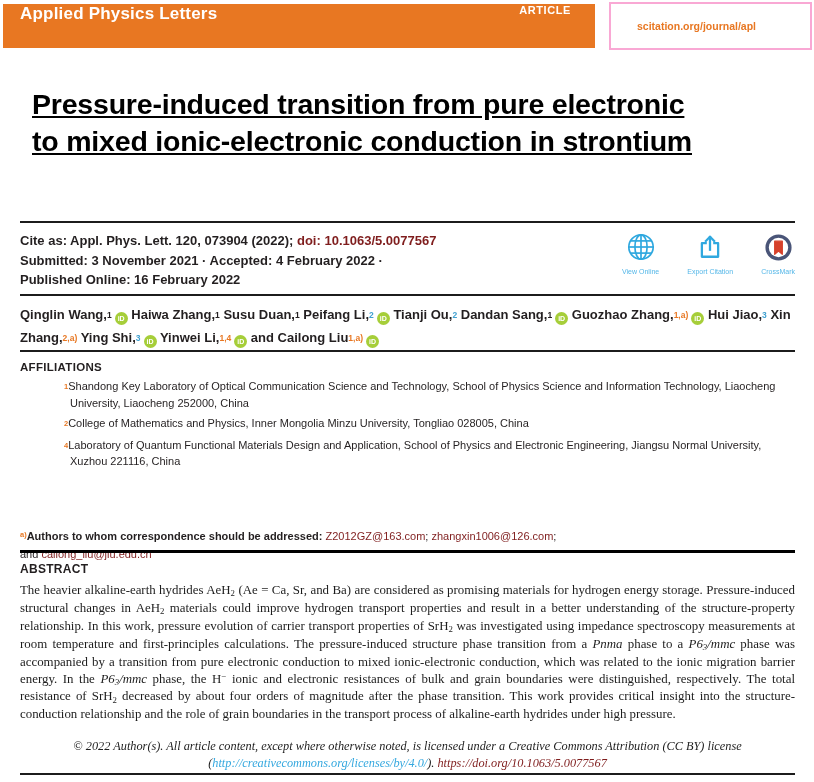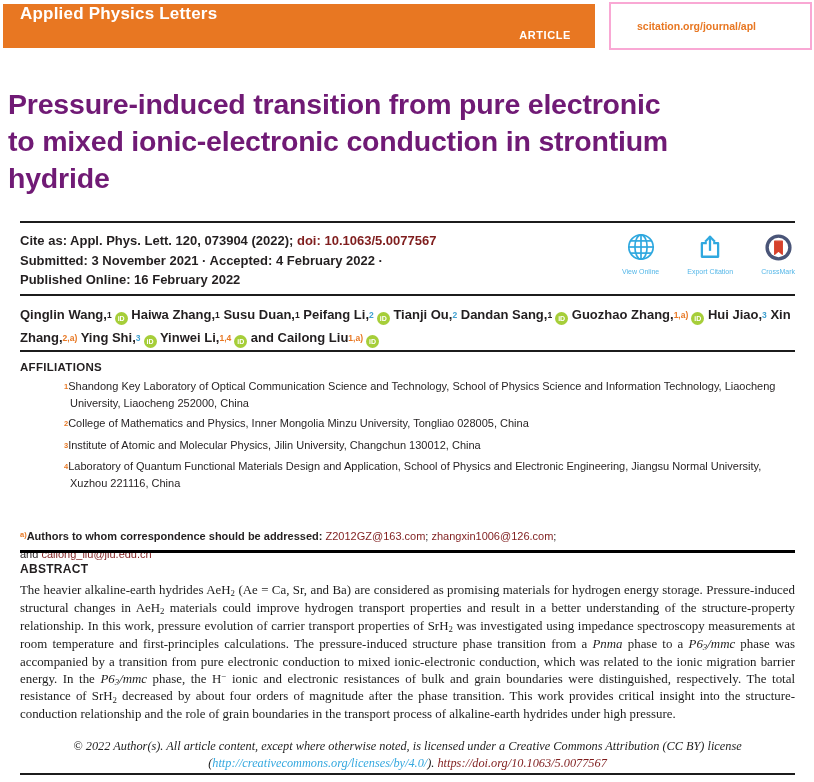--- a/index.html
+++ b/index.html
@@ -8,30 +8,30 @@
     position:relative; width:814px; height:782px; background:#ffffff;
     font-family:"Liberation Sans", sans-serif; color:#231F20; overflow:hidden;
   }
   
   .topbar {
     position:absolute; left:3px; top:4px; width:592px; height:44px;
     background:#E87722; display:flex; align-items:flex-start; justify-content:space-between;
     padding:0 24px 0 17px;
   }
   .journal-title { color:#fff; font-size:17px; font-weight:700; letter-spacing:.2px; }
-  .article-badge { color:#fff; font-size:11px; font-weight:700; letter-spacing:.6px;margin-top:25px; }
+  .article-badge { color:#fff; font-size:11px; font-weight:700; letter-spacing:.6px; }
   .sitebox {
     position:absolute; left:609px; top:2px; width:203px; height:48px;
     border:2px solid #f9a8d4; background:#fff; display:flex; align-items:center; padding-left:26px;
   }
   .sitelink { color:#E87722; font-size:10.5px; font-weight:700; }
   
   .paper-title {
-    position:absolute; left:8px; top:86px; width:760px;
-    font-size:28.5px; line-height:37px; font-weight:700; color:#701a75; letter-spacing:-.2px;
+    position:absolute; left:32px; top:86px; width:760px;
+    font-size:28.5px; line-height:37px; font-weight:700; color:#000000; letter-spacing:-.2px;text-decoration:underline;
   }
   
   .rule { position:absolute; left:20px; right:19px; background:#1c1c1c; }
   .rule-1 { top:221px; height:2px; }
   .rule-2 { top:294px; height:2px; }
   .rule-3 { top:350px; height:2px; }
   .rule-thick { top:550px; height:3px; background:#000; }
   .rule-bottom { top:773px; height:2px; }
   
   .cite { position:absolute; left:20px; top:231px; width:600px; font-size:13px; line-height:19.5px; font-weight:700; }
@@ -84,21 +84,21 @@
 <div class="page">
 
   <div class="topbar">
     <span class="journal-title">Applied Physics Letters</span>
     <span class="article-badge">ARTICLE</span>
   </div>
   <div class="sitebox">
     <span class="sitelink">scitation.org/journal/apl</span>
   </div>
 
-  <h1 class="paper-title"><span class="seg">Pressure-induced transition from pure electronic</span><br><span class="seg">to mixed ionic-electronic conduction in strontium</span><br><span class="seg">hydride</span></h1>
+  <h1 class="paper-title"><span class="seg">Pressure-induced transition from pure electronic</span><br><span class="seg">to mixed ionic-electronic conduction in strontium</span><br></h1>
 
   <div class="rule rule-1"></div>
 
   <div class="cite">
     <div><span class="seg">Cite as: Appl. Phys. Lett. </span><span class="seg bold">120</span><span class="seg">, 073904 (2022); </span><span class="seg link">doi: 10.1063/5.0077567</span></div>
     <div>Submitted: 3 November 2021 · Accepted: 4 February 2022 ·</div>
     <div>Published Online: 16 February 2022</div>
   </div>
 
   <div class="actions">
@@ -143,21 +143,20 @@
   <div class="rule rule-2"></div>
 
   <div class="authors"><span><span>Qinglin Wang,</span><span class="a-sup dark">1</span><span class="orcid">iD</span></span> <span><span>Haiwa Zhang,</span><span class="a-sup dark">1</span></span> <span><span>Susu Duan,</span><span class="a-sup dark">1</span></span> <span><span>Peifang Li,</span><span class="a-sup blue">2</span><span class="orcid">iD</span></span> <span><span>Tianji Ou,</span><span class="a-sup blue">2</span></span> <span><span>Dandan Sang,</span><span class="a-sup dark">1</span><span class="orcid">iD</span></span> <span><span>Guozhao Zhang,</span><span class="a-sup orange">1,a)</span><span class="orcid">iD</span></span> <span><span>Hui Jiao,</span><span class="a-sup blue">3</span></span> <span><span>Xin Zhang,</span><span class="a-sup orange">2,a)</span></span> <span><span>Ying Shi,</span><span class="a-sup blue">3</span><span class="orcid">iD</span></span> <span><span>Yinwei Li,</span><span class="a-sup orange">1,4</span><span class="orcid">iD</span></span> <span><span>and Cailong Liu</span><span class="a-sup orange">1,a)</span><span class="orcid">iD</span></span> </div>
 
   <div class="rule rule-3"></div>
 
   <div class="affil-heading">AFFILIATIONS</div>
   <div class="affils">
       <div class="affil-item"><span class="affil-sup">1</span>Shandong Key Laboratory of Optical Communication Science and Technology, School of Physics Science and Information Technology, Liaocheng University, Liaocheng 252000, China</div>
       <div class="affil-item"><span class="affil-sup">2</span>College of Mathematics and Physics, Inner Mongolia Minzu University, Tongliao 028005, China</div>
-      <div class="affil-item"><span class="affil-sup">3</span>Institute of Atomic and Molecular Physics, Jilin University, Changchun 130012, China</div>
       <div class="affil-item"><span class="affil-sup">4</span>Laboratory of Quantum Functional Materials Design and Application, School of Physics and Electronic Engineering, Jiangsu Normal University, Xuzhou 221116, China</div>
     </div>
 
   <div class="correspondence"><span class="seg sup sup-orange semibold">a)</span><span class="seg semibold">Authors to whom correspondence should be addressed: </span><span class="seg link">Z2012GZ@163.com</span><span class="seg">; </span><span class="seg link">zhangxin1006@126.com</span><span class="seg">;</span><br><span class="seg">and </span><span class="seg link">cailong_liu@jlu.edu.cn</span></div>
 
   <div class="rule rule-thick"></div>
 
   <div class="abstract-heading">ABSTRACT</div>
   <div class="abstract-body"><span class="seg">The heavier alkaline-earth hydrides AeH</span><span class="seg sub">2</span><span class="seg"> (Ae = Ca, Sr, and Ba) are considered as promising materials for hydrogen energy storage. Pressure-induced structural changes in AeH</span><span class="seg sub">2</span><span class="seg"> materials could improve hydrogen transport properties and result in a better understanding of the structure-property relationship. In this work, pressure evolution of carrier transport properties of SrH</span><span class="seg sub">2</span><span class="seg"> was investigated using impedance spectroscopy measurements at room temperature and first-principles calculations. The pressure-induced structure phase transition from a </span><span class="seg italic">Pnma</span><span class="seg"> phase to a </span><span class="seg italic">P6</span><span class="seg sub italic">3</span><span class="seg italic">/mmc</span><span class="seg"> phase was accompanied by a transition from pure electronic conduction to mixed ionic-electronic conduction, which was related to the ionic migration barrier energy. In the </span><span class="seg italic">P6</span><span class="seg sub italic">3</span><span class="seg italic">/mmc</span><span class="seg"> phase, the H</span><span class="seg sup">−</span><span class="seg"> ionic and electronic resistances of bulk and grain boundaries were distinguished, respectively. The total resistance of SrH</span><span class="seg sub">2</span><span class="seg"> decreased by about four orders of magnitude after the phase transition. This work provides critical insight into the structure-conduction relationship and the role of grain boundaries in the transport process of alkaline-earth hydrides under high pressure.</span></div>
 

